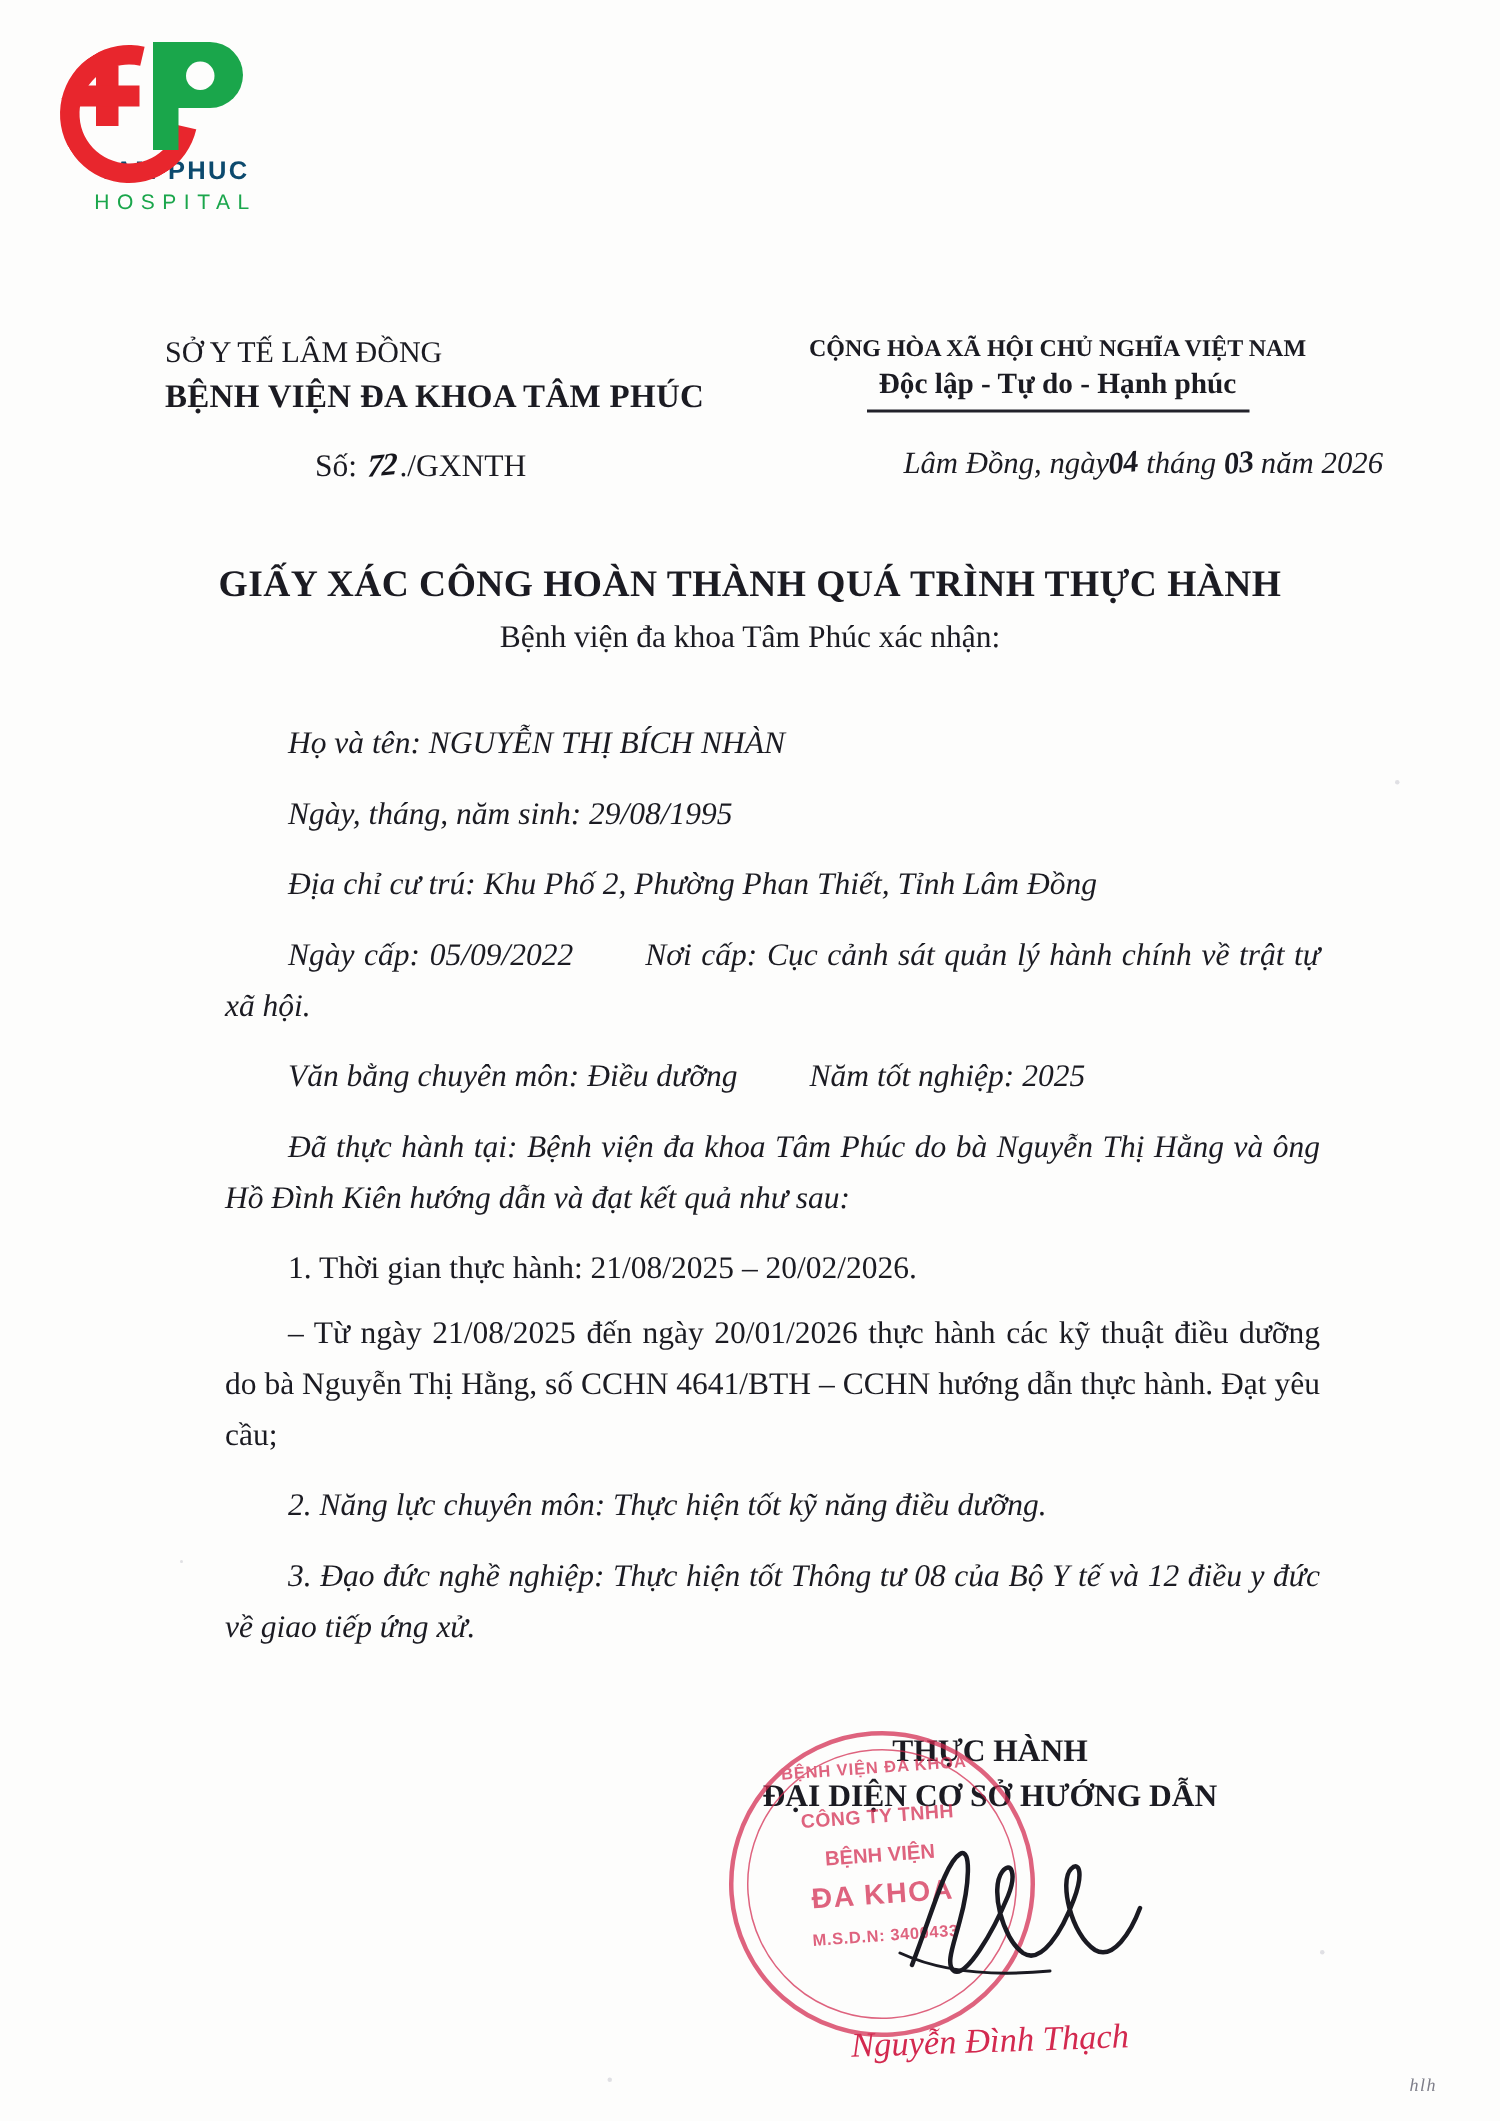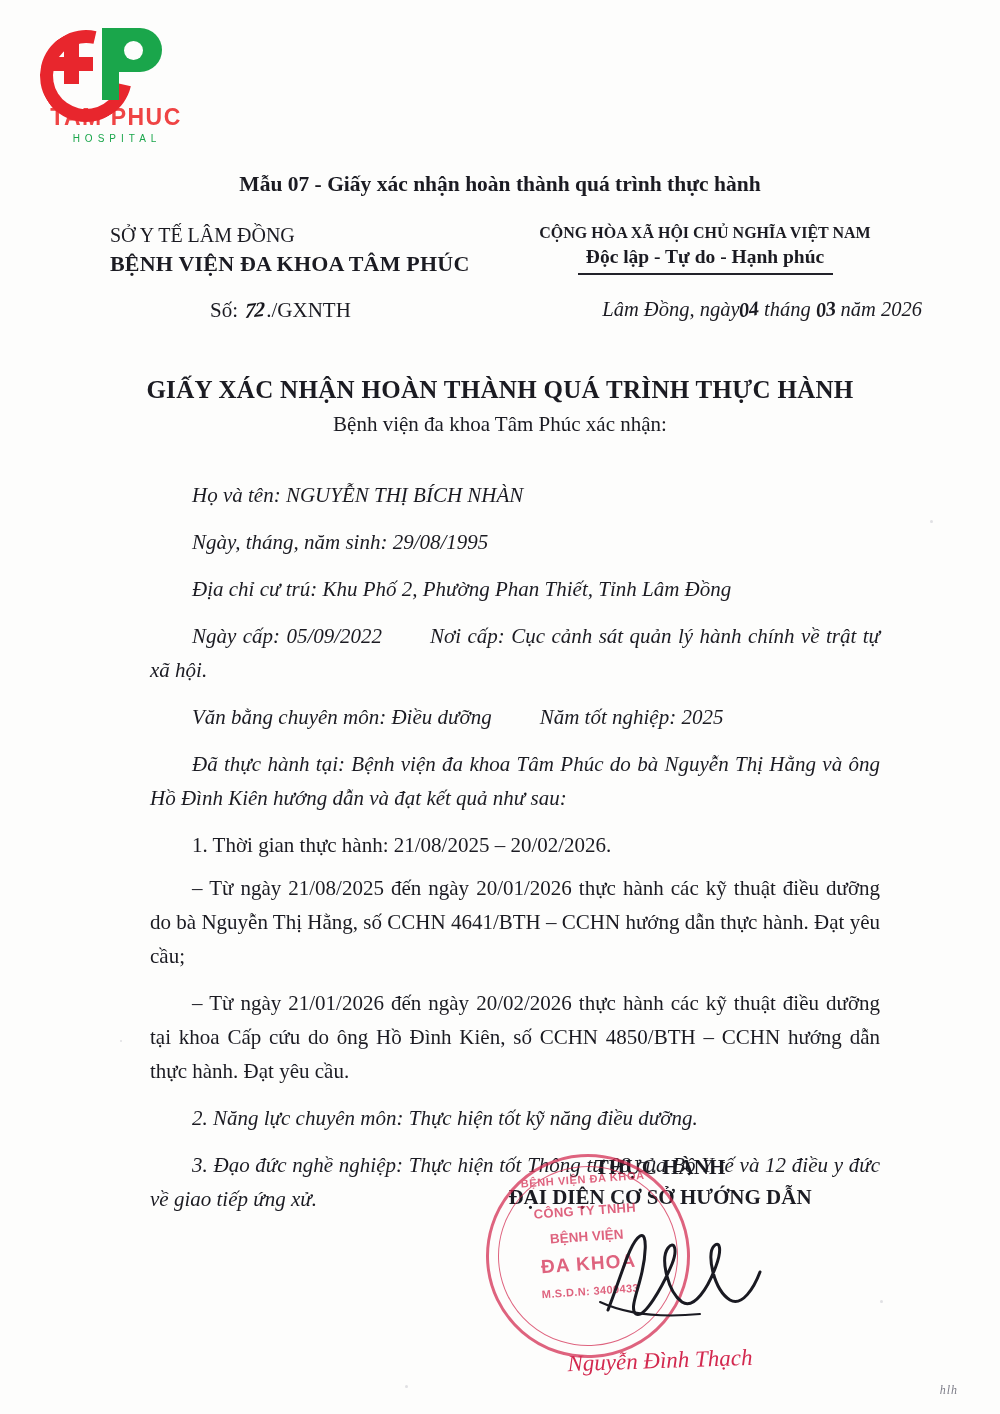--- a/index.html
+++ b/index.html
@@ -86,29 +86,29 @@
     top: 13px;
     width: 19px;
     height: 19px;
     border-radius: 50%;
     background: #fdfdfc;
   }
   .logo-name {
     margin-top: 4px;
     font-family: "Liberation Sans", sans-serif;
     font-weight: bold;
-    font-size: 23px;
+    font-size: 17px;
     letter-spacing: 1.5px;
-    color: #ef4444;
+    color: #0c4a6e;
     text-align: center;
     width: 160px;
   }
   .logo-sub {
     font-family: "Liberation Sans", sans-serif;
-    font-size: 10px;
+    font-size: 14px;
     letter-spacing: 5px;
     color: #1aa64b;
     text-align: center;
     width: 162px;
     margin-top: 2px;
   }
 
   
   .form-code {
     position: absolute;
@@ -360,21 +360,20 @@
       <div class="logo-cross-v"></div>
       <div class="logo-cross-h"></div>
       <div class="logo-p-stem"></div>
       <div class="logo-p-bowl"></div>
       <div class="logo-p-hole"></div>
     </div>
     <div class="logo-name">TAM PHUC</div>
     <div class="logo-sub">HOSPITAL</div>
   </div>
 
-  <div class="form-code">Mẫu 07 - Giấy xác nhận hoàn thành quá trình thực hành</div>
 
   <div class="org-left">
     <div class="line1">SỞ Y TẾ LÂM ĐỒNG</div>
     <div class="line2">BỆNH VIỆN ĐA KHOA TÂM PHÚC</div>
   </div>
 
   <div class="org-right">
     <div class="line1">CỘNG HÒA XÃ HỘI CHỦ NGHĨA VIỆT NAM</div>
     <div class="line2">Độc lập - Tự do - Hạnh phúc</div>
     <div class="rule"></div>
@@ -386,21 +385,21 @@
   </div>
 
   <div class="date-line">
     <span>Lâm Đồng, ngày</span><span class="date-hand">04</span>
     <span>tháng</span>
     <span class="date-hand">03</span>
     <span>năm</span>
     <span>2026</span>
   </div>
 
-  <div class="doc-title">GIẤY XÁC NHẬN HOÀN THÀNH QUÁ TRÌNH THỰC HÀNH</div>
+  <div class="doc-title">GIẤY XÁC CÔNG HOÀN THÀNH QUÁ TRÌNH THỰC HÀNH</div>
   <div class="doc-subtitle">Bệnh viện đa khoa Tâm Phúc xác nhận:</div>
 
   <div class="body-block">
 
     <p class="p-indent">
       <span>Họ và tên:</span>
       <span>NGUYỄN THỊ BÍCH NHÀN</span>
     </p>
 
     <p class="p-indent">
@@ -429,21 +428,20 @@
 
     <p class="p-indent">
       <span>Đã thực hành tại: Bệnh viện đa khoa Tâm Phúc do bà Nguyễn Thị Hằng và</span>
       <span>ông Hồ Đình Kiên hướng dẫn và đạt kết quả như sau:</span>
     </p>
 
     <p class="p-hang-num gap-sm">1.  Thời gian thực hành: 21/08/2025 – 20/02/2026.</p>
 
     <p class="p-dash">–   Từ ngày 21/08/2025 đến ngày 20/01/2026 thực hành các kỹ thuật điều dưỡng do bà Nguyễn Thị Hằng, số CCHN 4641/BTH – CCHN hướng dẫn thực hành. Đạt yêu cầu;</p>
 
-    <p class="p-dash">–   Từ ngày 21/01/2026 đến ngày 20/02/2026 thực hành các kỹ thuật điều dưỡng tại khoa Cấp cứu do ông Hồ Đình Kiên, số CCHN 4850/BTH – CCHN hướng dẫn thực hành. Đạt yêu cầu.</p>
 
     <p class="p-indent">2. Năng lực chuyên môn: Thực hiện tốt kỹ năng điều dưỡng.</p>
 
     <p class="p-indent">3. Đạo đức nghề nghiệp: Thực hiện tốt Thông tư 08 của Bộ Y tế và 12 điều y đức về giao tiếp ứng xử.</p>
   </div>
 
   <div class="sign-block">
     <div>THỰC HÀNH</div>
     <div>ĐẠI DIỆN CƠ SỞ HƯỚNG DẪN</div>
   </div>

